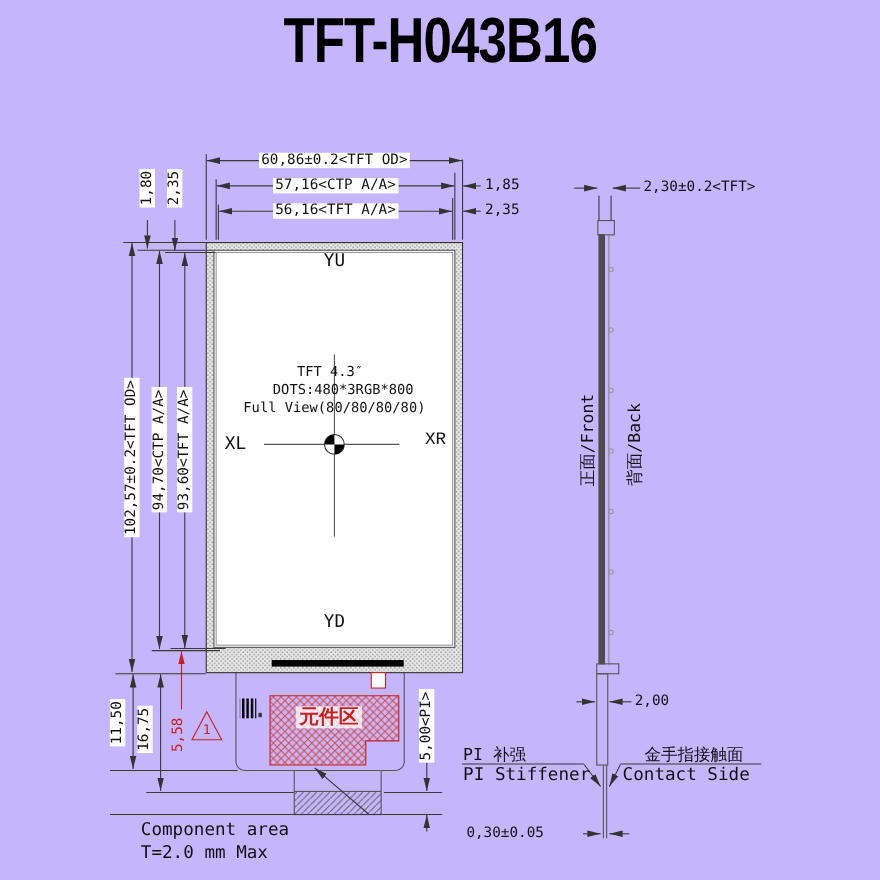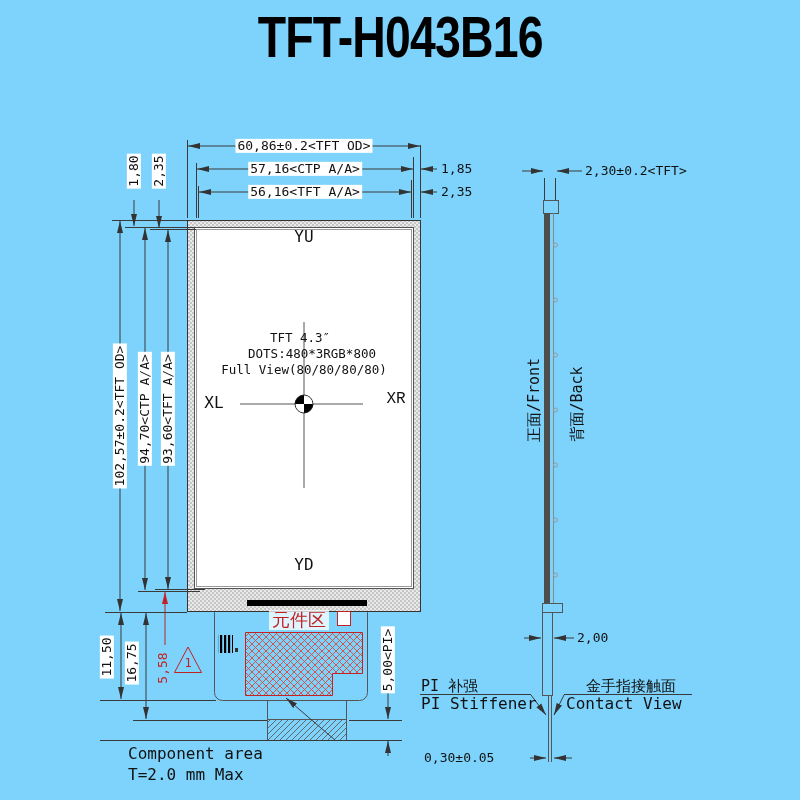--- a/index.html
+++ b/index.html
@@ -1,16 +1,16 @@
 <!DOCTYPE html>
 <html><head>
 <meta charset="utf-8">
 <style>
   html,body{margin:0;padding:0;background:#fff;}
-  .sheet{position:relative;width:800px;height:800px;background:#7dd3fc;overflow:hidden;
+  .sheet{position:relative;width:800px;height:800px;background:#c4b5fd;overflow:hidden;
          font-family:"DejaVu Sans Mono",monospace;color:#111;}
   .title{position:absolute;left:0;width:800px;text-align:center;
          font-family:"Liberation Sans",sans-serif;font-weight:900;color:#000;}
   .title .tspan{display:inline-block;transform:scaleX(0.8);transform-origin:center;
          font-size:58px;line-height:1;letter-spacing:-1px;}
   svg{position:absolute;left:0;top:0;}
   .txt{position:absolute;font-size:13px;white-space:nowrap;line-height:1.1;color:#111;}
   .ctr{transform:translate(-50%,-50%);}
   .rot{transform:translate(-50%,-50%) rotate(-90deg);}
   .vctr{transform:translateY(-50%);}
@@ -151,28 +151,28 @@
   <div class="txt ctr big" style="left:396px;top:400px;font-family:Liberation Mono, monospace;">XR</div>
 
   <div class="txt ctr cntr-txt" style="left:300px;top:338px;">TFT 4.3″</div>
   <div class="txt ctr cntr-txt" style="left:288px;top:354px;padding-left:48px;">DOTS:480*3RGB*800</div>
   <div class="txt ctr cntr-txt" style="left:304px;top:370px;">Full View(80/80/80/80)</div>
 
   <div class="txt rot bg" style="left:107px;top:657px;">11,50</div>
   <div class="txt rot bg" style="left:132px;top:663px;">16,75</div>
   <div class="txt rot red" style="left:163px;top:668px;">5,58</div>
   <div class="txt ctr red" style="left:188px;top:664px;font-size:12px;">1</div>
-  <div class="txt ctr red" style="left:299px;top:620px;font-size:18px;font-weight:normal;background:rgba(255,255,255,.75);padding:0 3px;">元件区</div>
+  <div class="txt ctr red" style="left:299px;top:652px;font-size:18px;font-weight:bold;background:rgba(255,255,255,.75);padding:0 3px;">元件区</div>
   <div class="txt rot bg" style="left:388px;top:660px;">5,00&lt;PI&gt;</div>
   <div class="txt big" style="left:128px;top:745px;">Component area</div>
   <div class="txt big" style="left:128px;top:766px;">T=2.0 mm Max</div>
 
   <div class="txt vctr" style="left:585px;top:171px;">2,30±0.2&lt;TFT&gt;</div>
   <div class="txt rot cjk" style="left:534px;top:400px;">正面/Front</div>
   <div class="txt rot cjk" style="left:577px;top:404px;">背面/Back</div>
   <div class="txt vctr" style="left:577px;top:638px;">2,00</div>
   <div class="txt vctr cjk" style="left:421px;top:686px;">PI 补强</div>
   <div class="txt vctr big" style="left:421px;top:704px;">PI Stiffener</div>
   <div class="txt vctr cjk" style="left:586px;top:686px;text-align:center;">金手指接触面</div>
-  <div class="txt vctr big" style="left:566px;top:704px;">Contact View</div>
+  <div class="txt vctr big" style="left:566px;top:704px;">Contact Side</div>
   <div class="txt vctr" style="left:424px;top:758px;text-align:right;">0,30±0.05</div>
 
 </div>
 
 </body></html>

